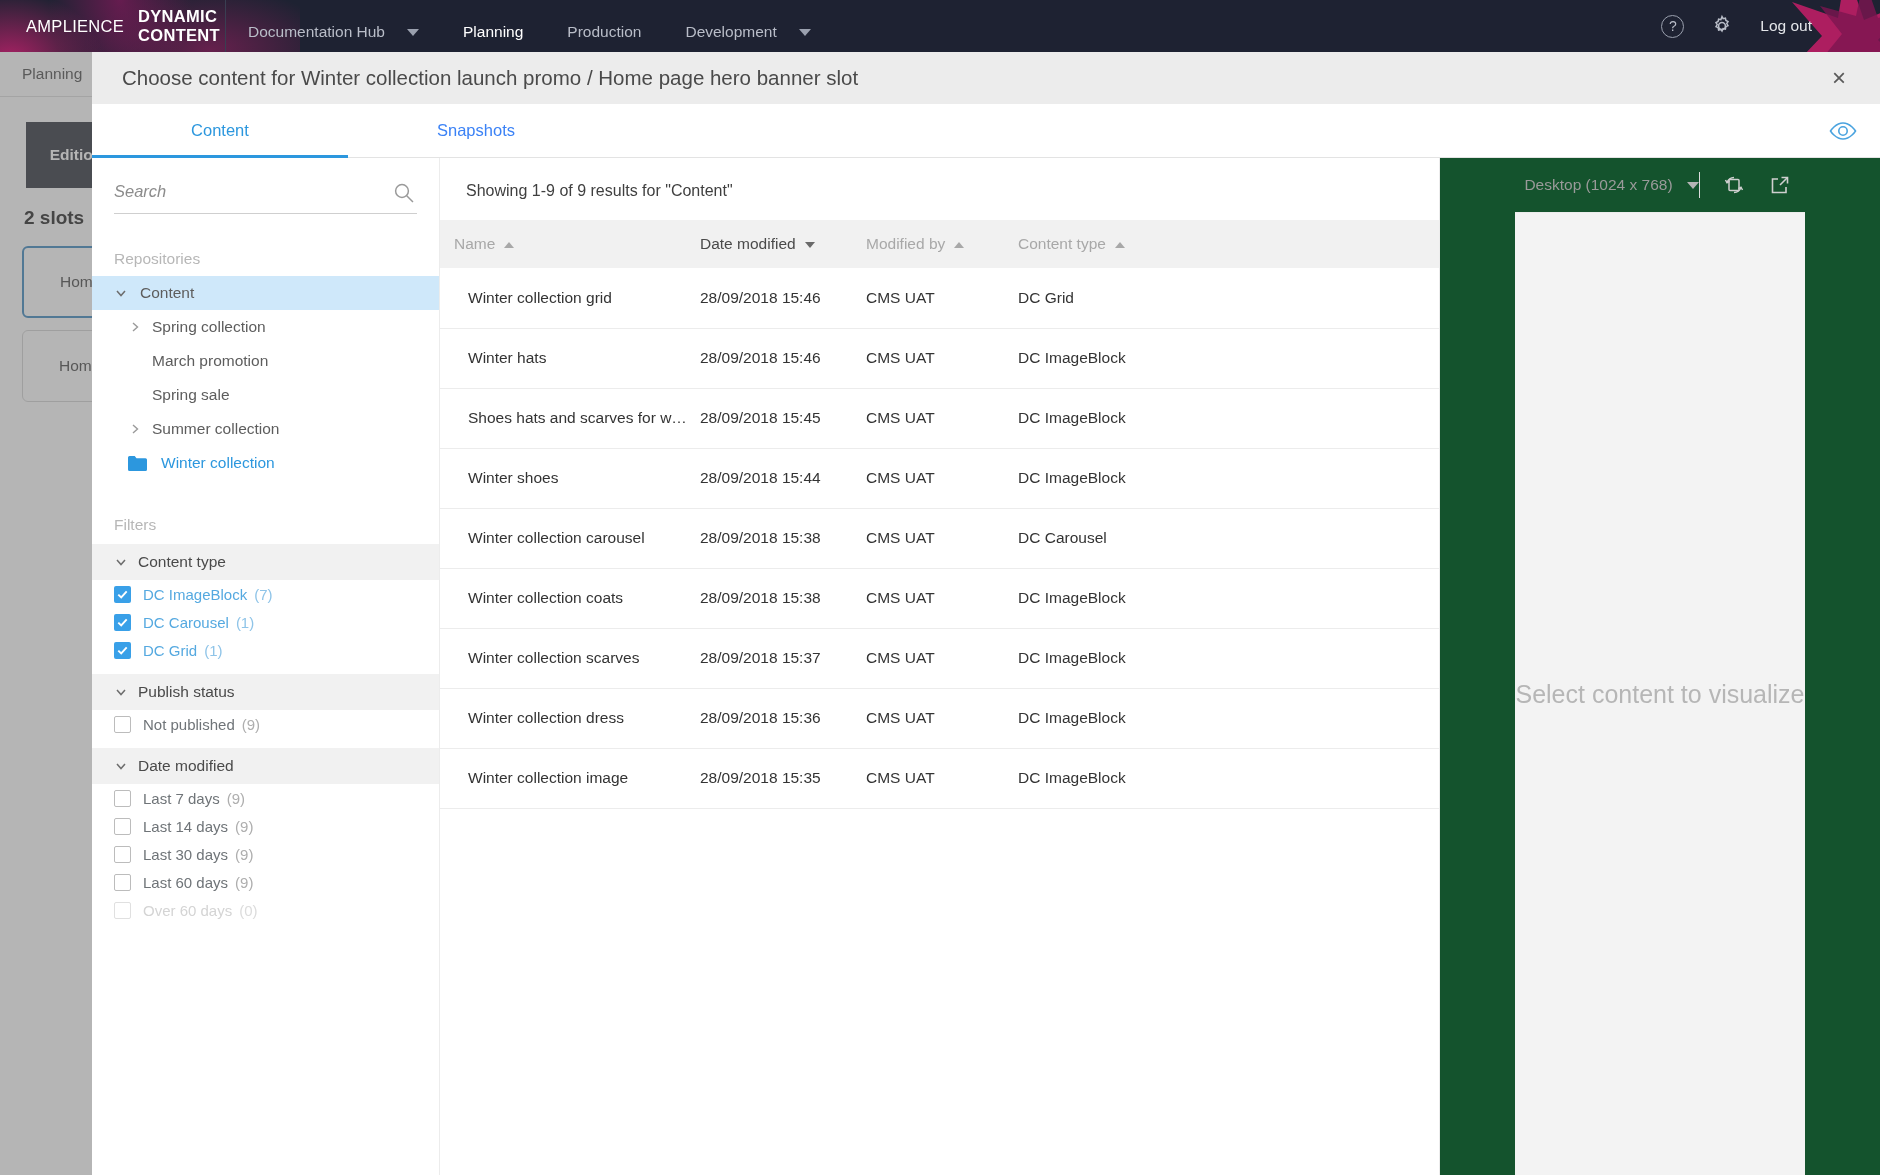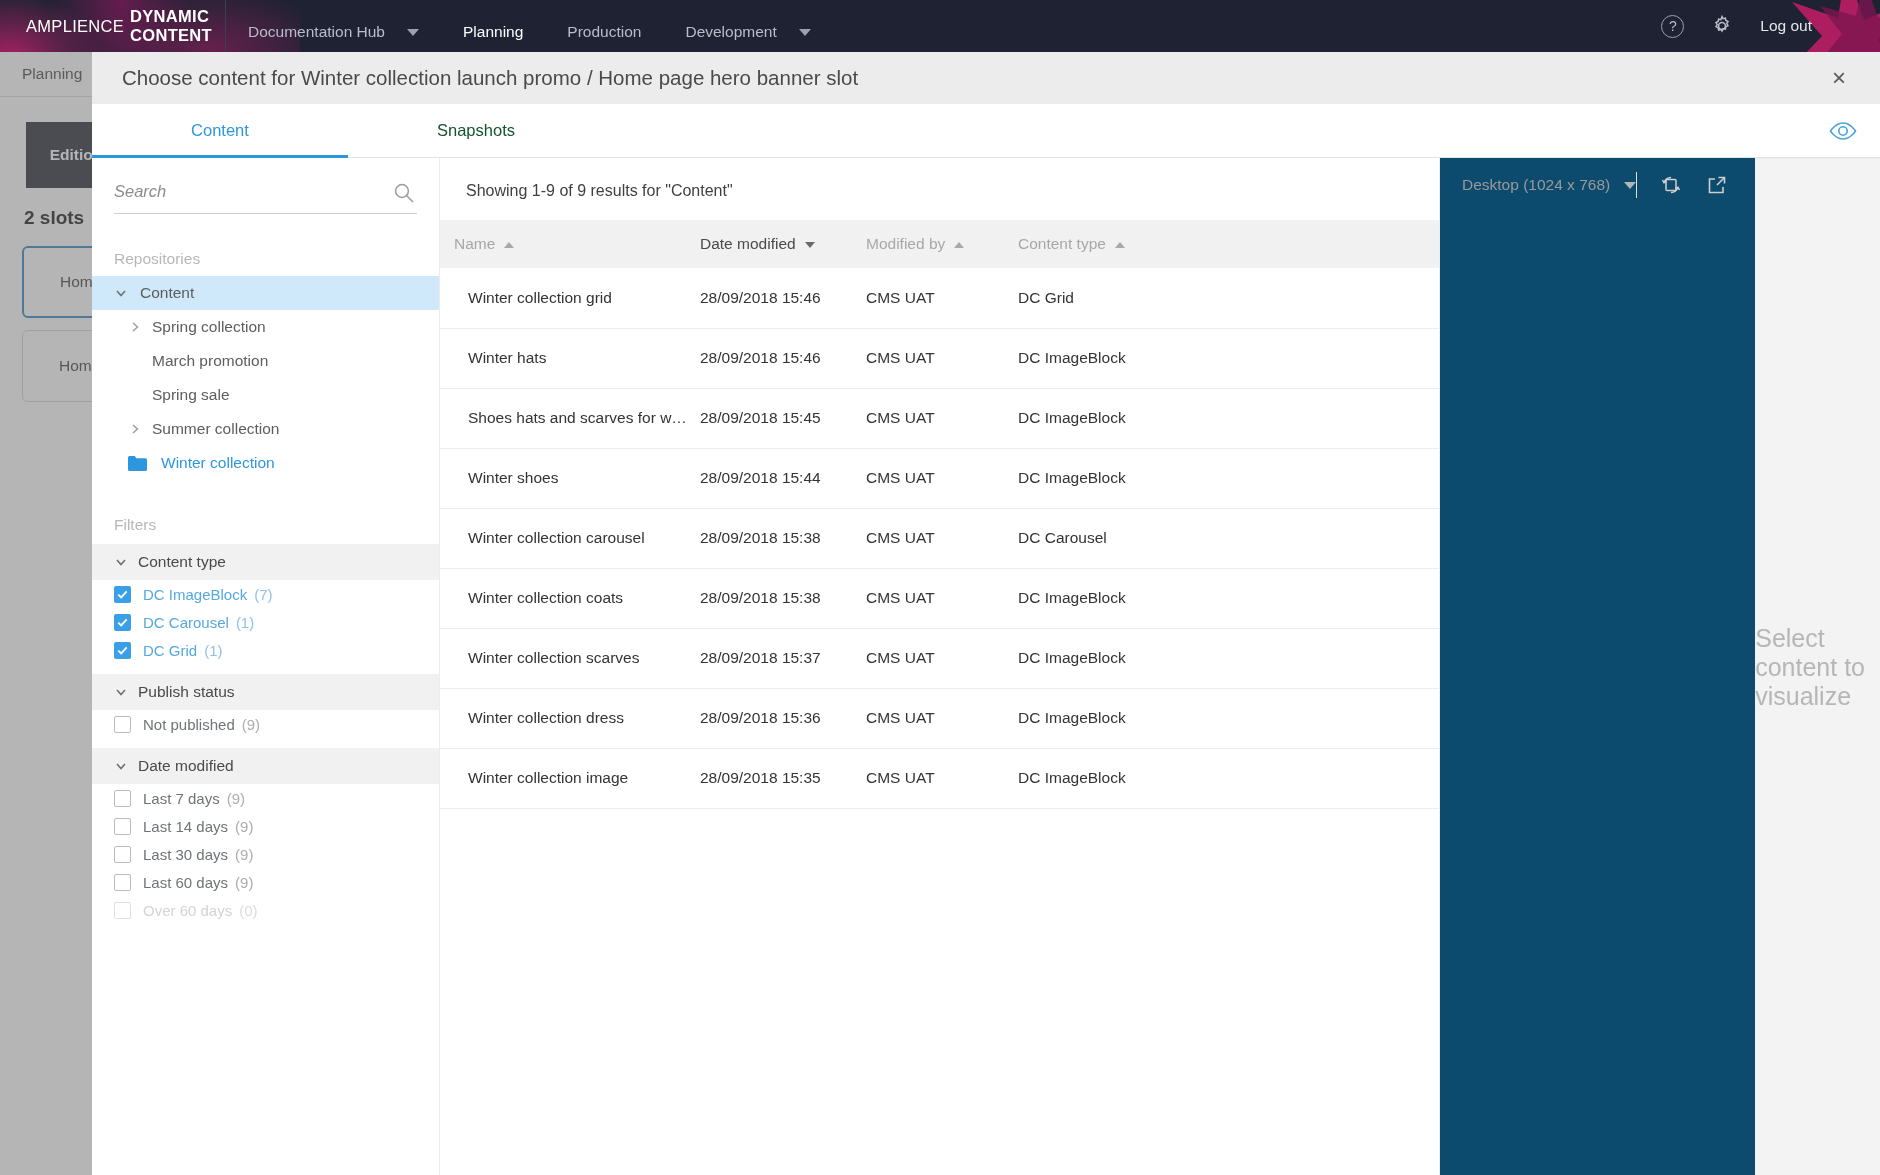--- a/index.html
+++ b/index.html
@@ -28,21 +28,21 @@
     position: absolute; right: -26px; top: -22px; width: 120px; height: 110px;
     pointer-events: none;
   }
   .brand {
     position: relative; z-index: 2;
     width: 226px; height: 52px; display: flex; align-items: center;
     padding-left: 26px; color: #ffffff; letter-spacing: .3px;
     border-right: 1px solid #3a3f52;
   }
   .brand-light { font-size: 16.5px; font-weight: 400; }
-  .brand-bold  { font-size: 16.5px; font-weight: bold; margin-left: 6px; }
+  .brand-bold  { font-size: 16.5px; font-weight: bold; margin-left: 14px; }
 
   .nav-items { position: relative; z-index: 2; display: flex; align-items: stretch; height: 52px; }
   .nav-item {
     display: flex; align-items: center; height: 64px; padding: 0 22px;
     color: #b9bdc8; font-size: 15.5px; position: relative; cursor: pointer; gap: 8px;
   }
   .nav-item.active { color: #ffffff; }
   .nav-item.active:after {
     content: ""; position: absolute; left: 10px; right: 10px; bottom: 0;
     height: 4px; background: #39a0e8;
@@ -106,21 +106,21 @@
     position: absolute; right: 28px; top: 50%; transform: translateY(-50%);
     font-size: 24px; color: #5a5a5a; cursor: pointer; line-height: 1;
     width: 26px; height: 26px; display: flex; align-items: center; justify-content: center;
   }
   .tabbar {
     height: 54px; border-bottom: 1px solid #e3e3e3; display: flex;
     align-items: stretch; flex: none; position: relative; background: #fff;
   }
   .tab {
     width: 256px; display: flex; align-items: center; justify-content: center;
-    font-size: 16.5px; color: #14532d; cursor: pointer; position: relative;
+    font-size: 16.5px; color: #3b82f6; cursor: pointer; position: relative;
   }
   .tab.active { color: #2c97de; }
   .tab.active:after {
     content: ""; position: absolute; left: 0; right: 0; bottom: -1px;
     height: 3px; background: #2c97de;
   }
   .eye-btn {
     position: absolute; right: 22px; top: 50%; transform: translateY(-50%);
     cursor: pointer; width: 30px; height: 22px;
   }
@@ -207,21 +207,21 @@
   }
   table.results td {
     height: 60px; font-size: 15.5px; color: #333; padding: 0 0 0 12px;
     border-bottom: 1px solid #ececec; white-space: nowrap;
     overflow: hidden; text-overflow: ellipsis;
   }
   table.results td:first-child { padding-left: 28px; }
   table.results tr { cursor: pointer; }
 
   
-  .rightpane { width: 440px; flex: none; display: flex; flex-direction: row; background: #0c4a6e; }
+  .rightpane { width: 440px; flex: none; display: flex; flex-direction: column; background: #14532d; align-items: center; }
   .preview-head {
     height: 54px; flex: none; display: flex; align-items: center;
     padding-left: 22px; gap: 0;
   }
   .device-sel {
     display: flex; align-items: center; font-size: 15.5px; color: #9a9a9a; cursor: pointer;
   }
   .device-caret {
     margin-left: 14px; border-left: 6px solid transparent;
     border-right: 6px solid transparent; border-top: 7px solid #b5b5b5;

